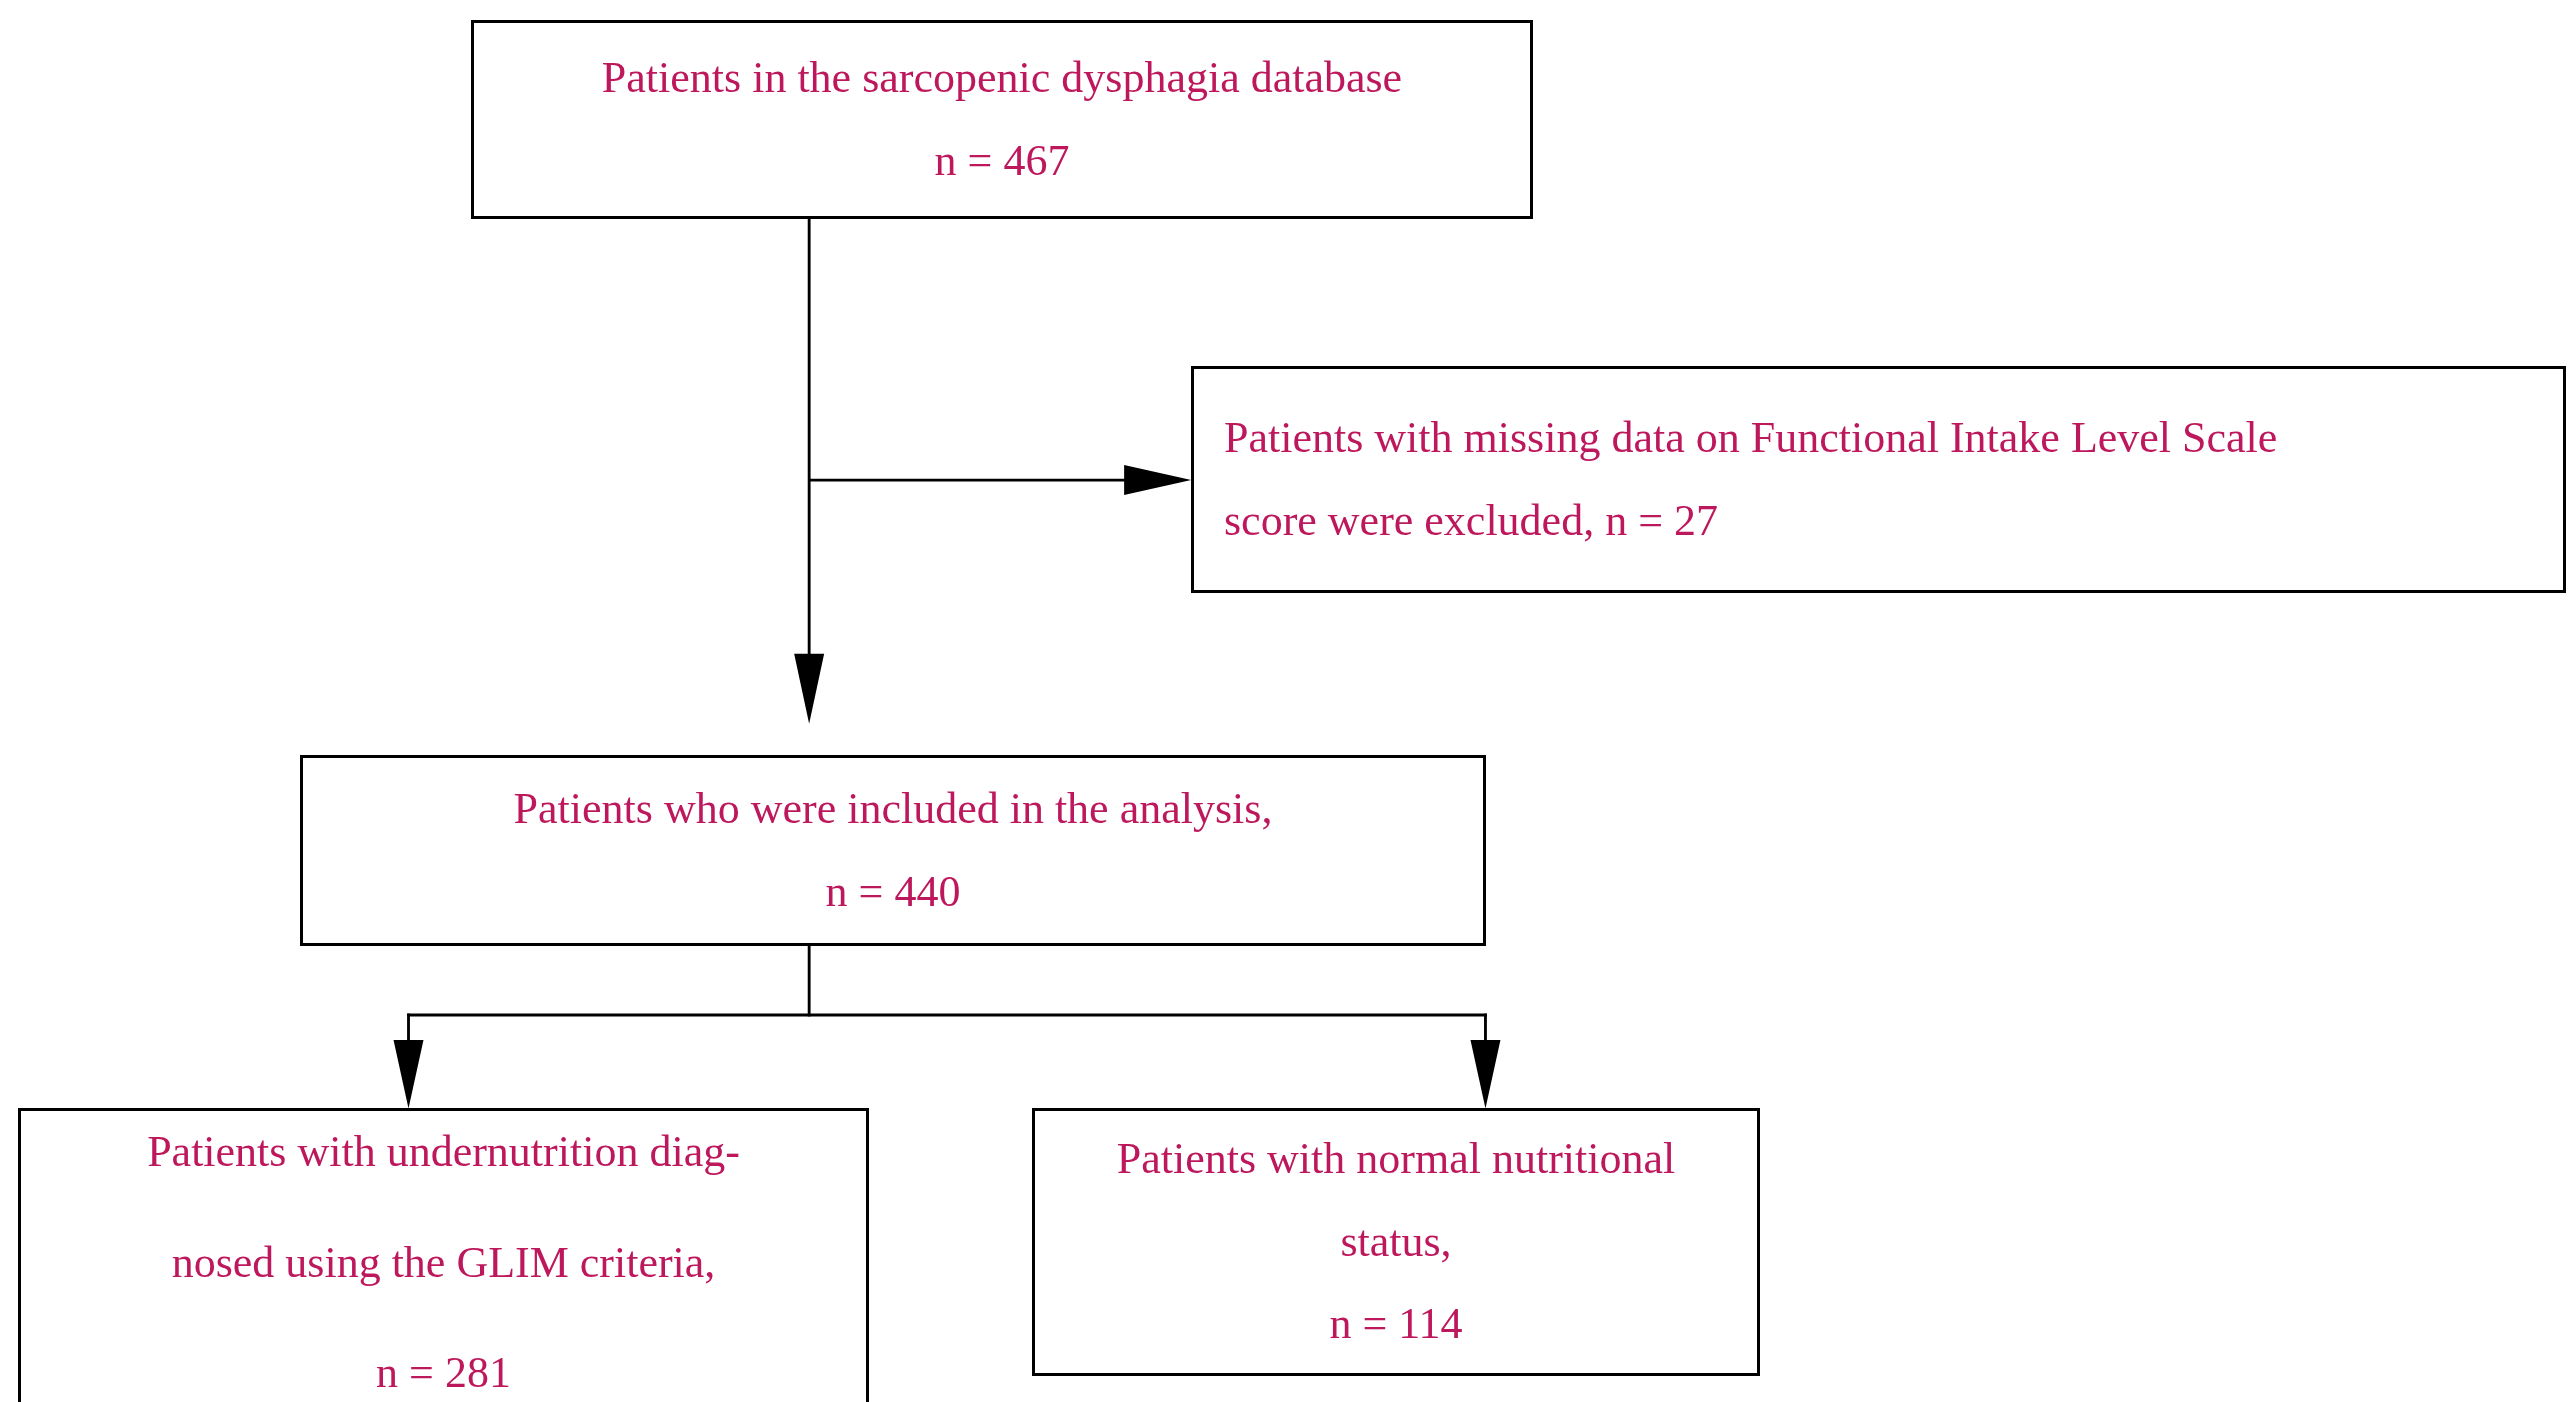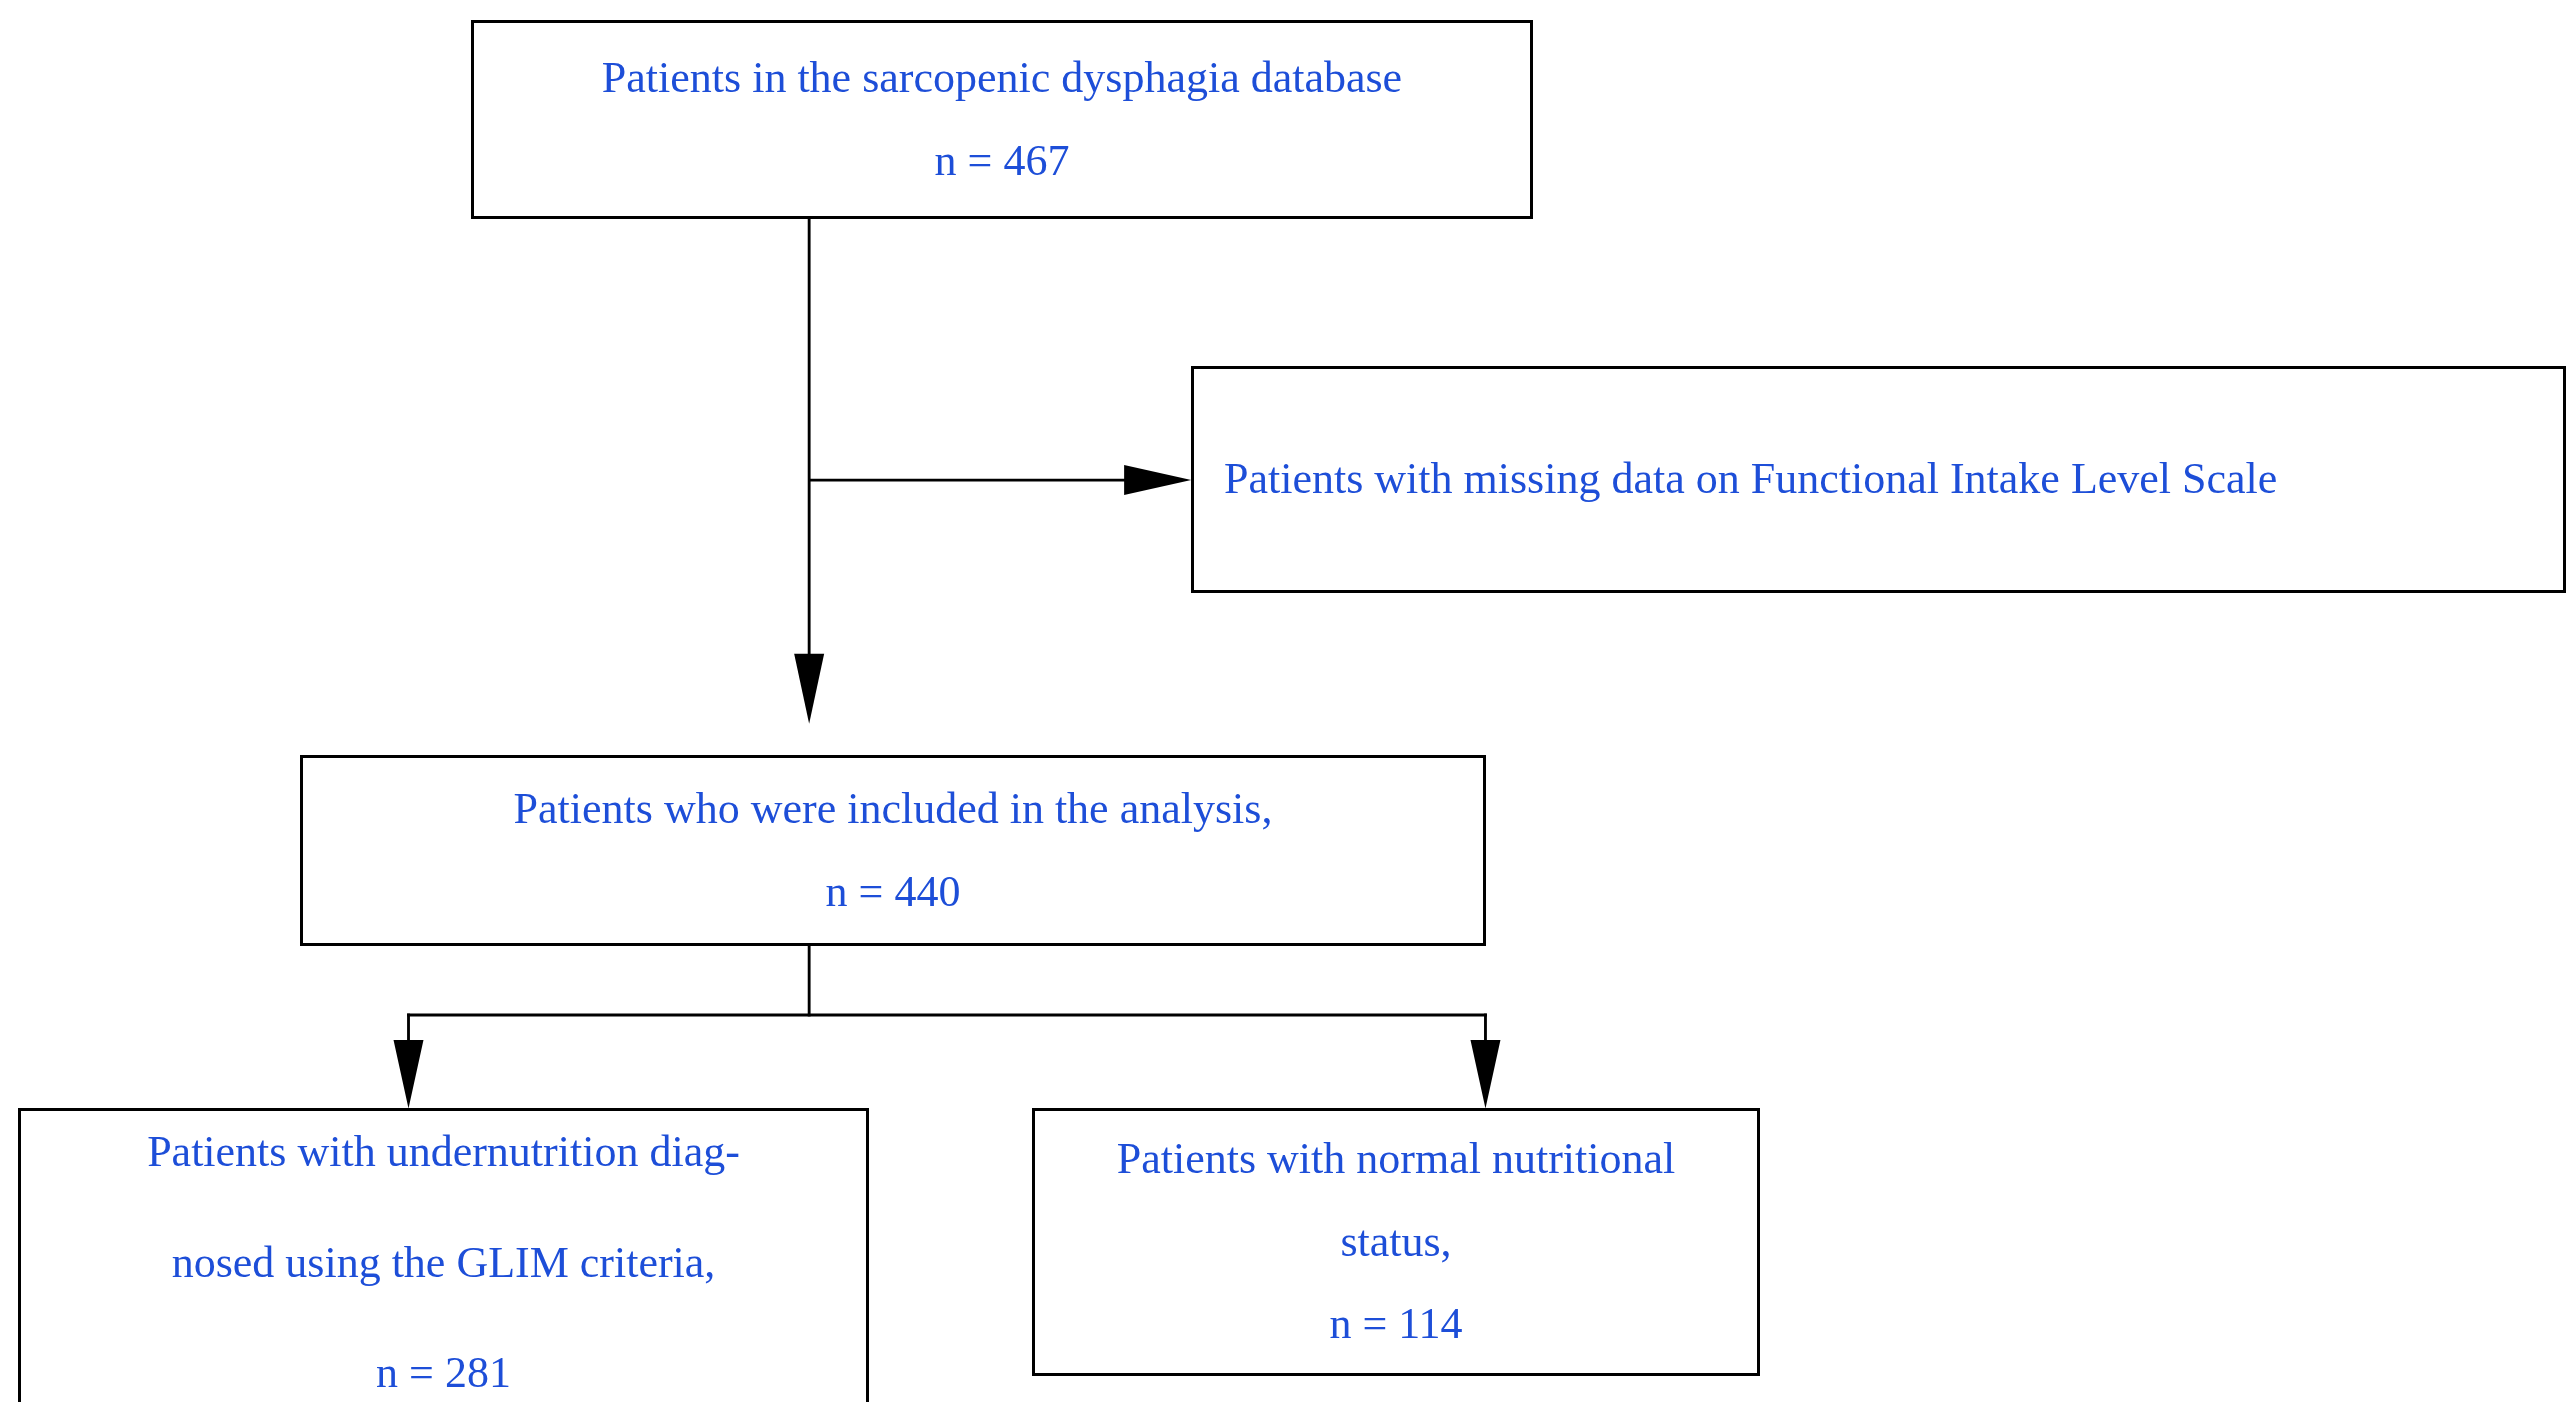--- a/index.html
+++ b/index.html
@@ -8,21 +8,21 @@
     background: #ffffff;
   }
   .canvas {
     position: relative;
     width: 2576px;
     height: 1403px;
     background: #ffffff;
     font-family: "Liberation Serif", serif;
     font-size: 44px;
     line-height: 1.88;
-    color: #1d4ed8;
+    color: #be185d;
     overflow: hidden;
   }
   .connectors {
     position: absolute;
     left: 0;
     top: 0;
     width: 2576px;
     height: 1403px;
   }
   .flow-box {
@@ -86,20 +86,21 @@
     <polygon points="2080,1552 2059,1456 2101,1456" fill="#000000"></polygon>
   </svg>
 
   <div class="flow-box box-top">
     <div class="box-line">Patients in the sarcopenic dysphagia database</div>
     <div class="box-line">n = 467</div>
   </div>
 
   <div class="flow-box box-excluded">
     <div class="box-line">Patients with missing data on Functional Intake Level Scale</div>
+    <div class="box-line">score were excluded, n = 27</div>
   </div>
 
   <div class="flow-box box-included">
     <div class="box-line">Patients who were included in the analysis,</div>
     <div class="box-line">n = 440</div>
   </div>
 
   <div class="flow-box box-undernutrition">
     <div class="box-line">Patients with undernutrition diag-</div>
     <div class="box-line">nosed using the GLIM criteria,</div>

